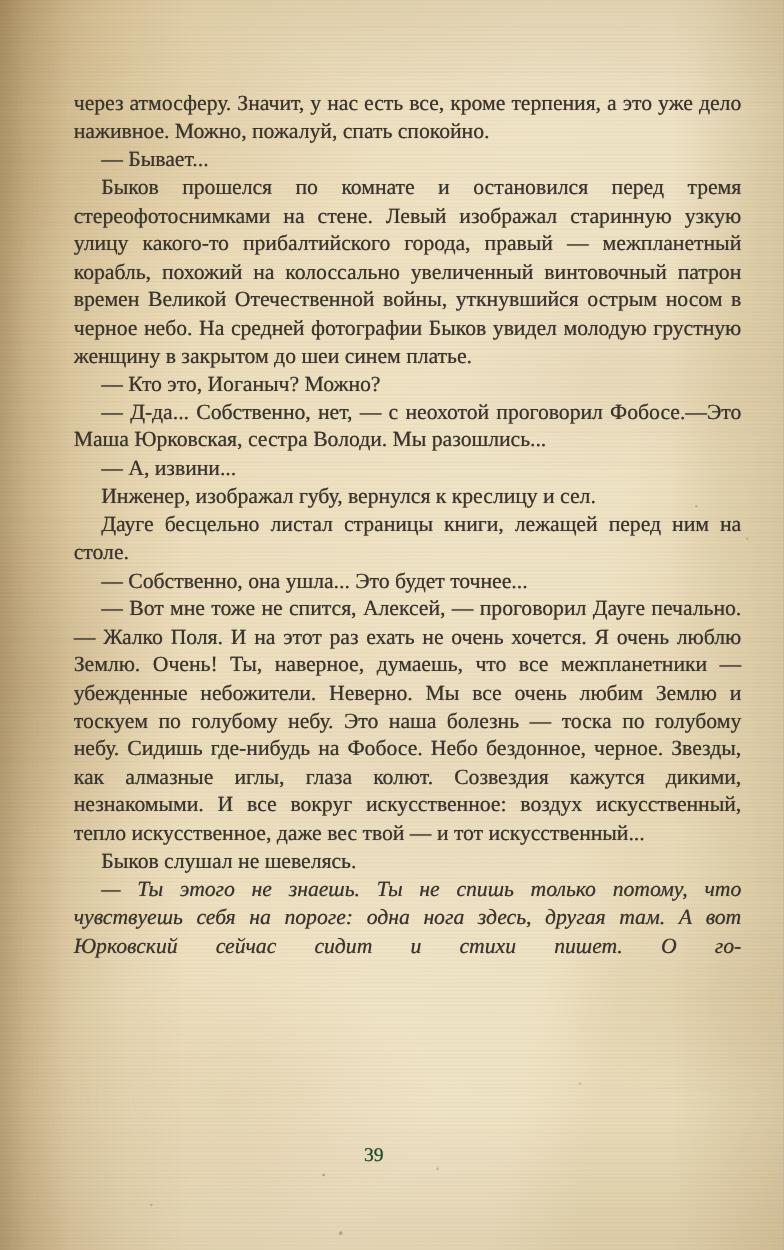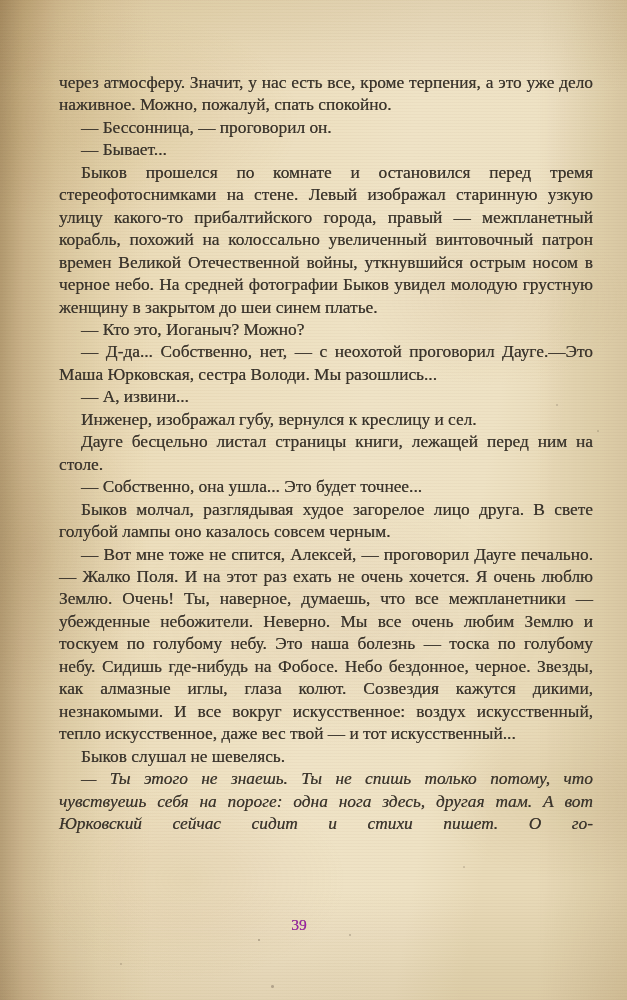--- a/index.html
+++ b/index.html
@@ -120,21 +120,21 @@
       0 0 0.55px rgba(58,52,44,0.55),
       0.35px 0 0.5px rgba(74,62,48,0.30);
   }
 
   .page-number {
     position: absolute;
     top: 916px;
     left: 0;
     width: 598px;
     text-align: center;
-    color: #a21caf;
+    color: #14532d;
     font-size: 15.5px;
     font-family: "Liberation Serif", "DejaVu Serif", serif;
   }
 
   
   .speck {
     position: absolute;
     background: #6d6050;
     border-radius: 50%;
     opacity: 0.5;
@@ -165,30 +165,28 @@
   <div class="speck" style="left:258px; top:939px; width:2.2px; height:2.2px;"></div>
   <div class="speck" style="left:271px; top:985px; width:3px;   height:2.6px; opacity:.42;"></div>
   <div class="speck" style="left:349px; top:934px; width:1.6px; height:1.6px; opacity:.35;"></div>
   <div class="speck" style="left:556px; top:404px; width:2px;   height:2px;   opacity:.30;"></div>
   <div class="speck" style="left:597px; top:430px; width:2.4px; height:2px;   opacity:.28;"></div>
   <div class="speck" style="left:120px; top:963px; width:1.8px; height:1.8px; opacity:.30;"></div>
   <div class="speck" style="left:463px; top:866px; width:1.7px; height:1.7px; opacity:.26;"></div>
 
   <div class="text-block">
     <p class="para flush">через атмосферу. Значит, у нас есть все, кроме терпения, а это уже дело наживное. Можно, пожалуй, спать спокойно.</p>
-    <p class="para indent">— Бессонница, — проговорил он.</p>
     <p class="para indent">— Бывает...</p>
     <p class="para indent">Быков прошелся по комнате и остановился перед тремя стереофотоснимками на стене. Левый изображал старинную узкую улицу какого-то прибалтийского города, правый — межпланетный корабль, похожий на колоссально увеличенный винтовочный патрон времен Великой Отечественной войны, уткнувшийся острым носом в черное небо. На средней фотографии Быков увидел молодую грустную женщину в закрытом до шеи синем платье.</p>
     <p class="para indent">— Кто это, Иоганыч? Можно?</p>
-    <p class="para indent">— Д-да... Собственно, нет, — с неохотой проговорил Дауге.—Это Маша Юрковская, сестра Володи. Мы разошлись...</p>
+    <p class="para indent">— Д-да... Собственно, нет, — с неохотой проговорил Фобосе.—Это Маша Юрковская, сестра Володи. Мы разошлись...</p>
     <p class="para indent">— А, извини...</p>
     <p class="para indent">Инженер, изображал губу, вернулся к креслицу и сел.</p>
     <p class="para indent">Дауге бесцельно листал страницы книги, лежащей перед ним на столе.</p>
     <p class="para indent">— Собственно, она ушла... Это будет точнее...</p>
-    <p class="para indent">Быков молчал, разглядывая худое загорелое лицо друга. В свете голубой лампы оно казалось совсем черным.</p>
     <p class="para indent">— Вот мне тоже не спится, Алексей, — проговорил Дауге печально. — Жалко Поля. И на этот раз ехать не очень хочется. Я очень люблю Землю. Очень! Ты, наверное, думаешь, что все межпланетники — убежденные небожители. Неверно. Мы все очень любим Землю и тоскуем по голубому небу. Это наша болезнь — тоска по голубому небу. Сидишь где-нибудь на Фобосе. Небо бездонное, черное. Звезды, как алмазные иглы, глаза колют. Созвездия кажутся дикими, незнакомыми. И все вокруг искусственное: воздух искусственный, тепло искусственное, даже вес твой — и тот искусственный...</p>
     <p class="para indent">Быков слушал не шевелясь.</p>
     <p class="para indent just-last">— Ты этого не знаешь. Ты не спишь только потому, что чувствуешь себя на пороге: одна нога здесь, другая там. А вот Юрковский сейчас сидит и стихи пишет. О го-</p>
   </div>
 
   <div class="page-number">39</div>
 
 </div>
 
 </body></html>

